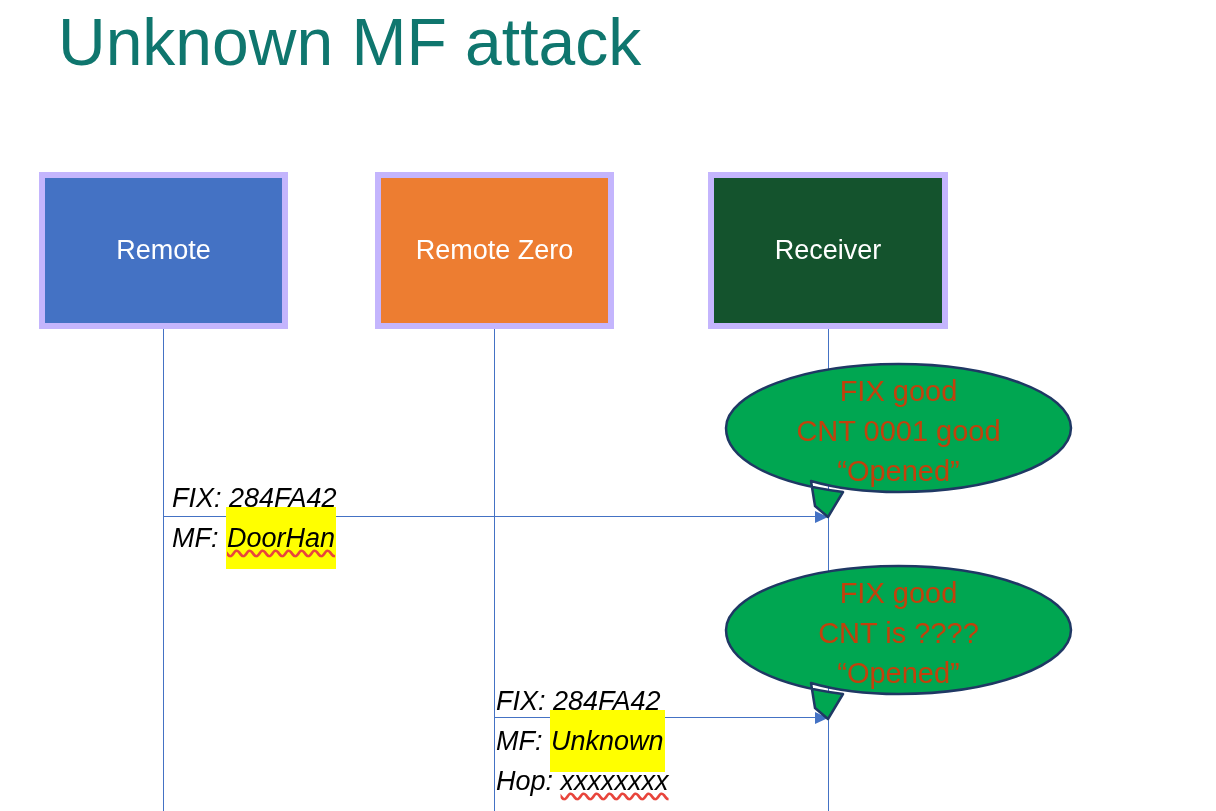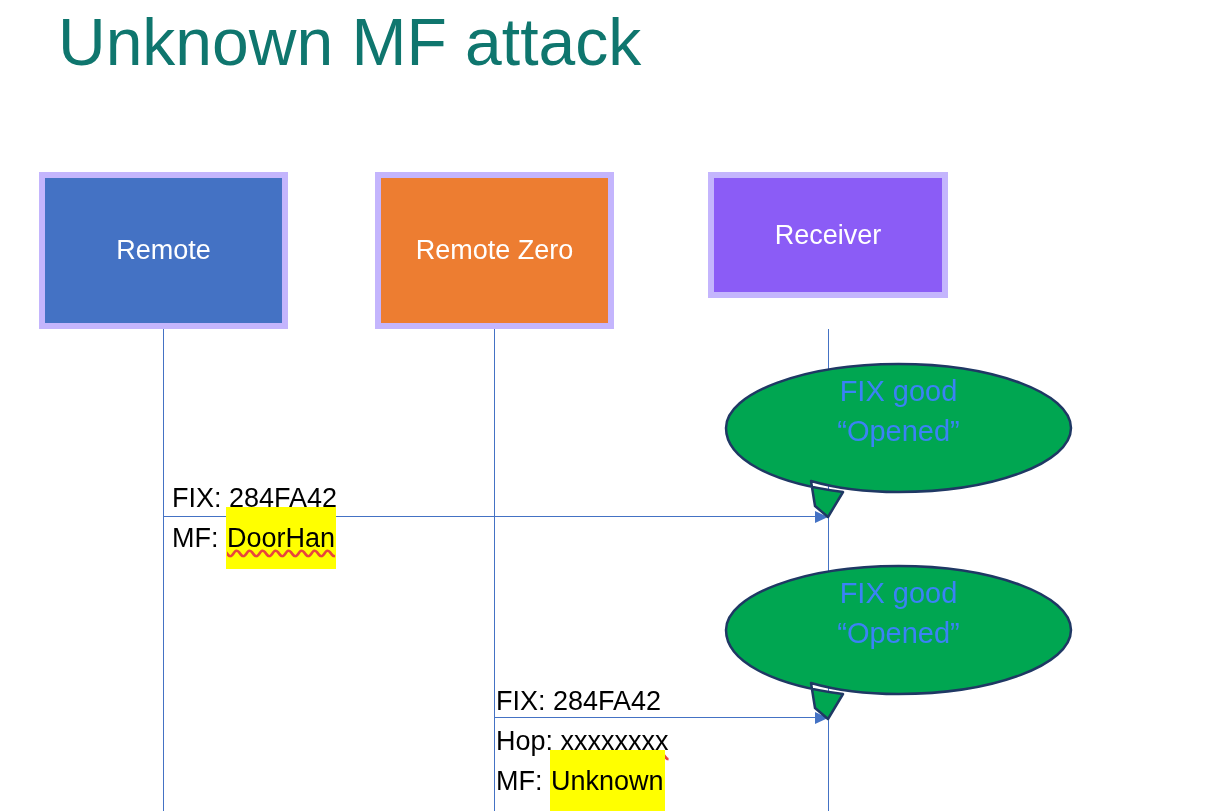--- a/index.html
+++ b/index.html
@@ -47,21 +47,21 @@
     border: 6px solid #c4b5fd;
     display: flex;
     align-items: center;
     justify-content: center;
     color: #ffffff;
     font-size: 27px;
     font-weight: 400;
   }
   .actor-remote  { left: 39px;  top: 172px; width: 249px; height: 157px; background: #4472C4; }
   .actor-flipper { left: 375px; top: 172px; width: 239px; height: 157px; background: #ED7D31; }
-  .actor-receiver{ left: 708px; top: 172px; width: 240px; height: 126px; background: #8b5cf6; }
+  .actor-receiver{ left: 708px; top: 172px; width: 240px; height: 157px; background: #14532d; }
 
   
   .msg-arrow {
     position: absolute;
     height: 14px;
     pointer-events: none;
   }
   .msg-arrow .shaft {
     position: absolute;
     left: 0;
@@ -79,20 +79,21 @@
     border-left: 13px solid #4472C4;
   }
 
   
   .msg-text {
     position: absolute;
     font-size: 27px;
     color: #000000;
     line-height: 40px;
     white-space: nowrap;
+    font-style: italic;
   }
   .msg-text .line { display: block; }
   .hl {
     background: #FFFF00;
     padding: 16px 1px;
   }
   .sp {
     
     text-decoration: underline wavy #E8453C;
     text-decoration-skip-ink: none;
@@ -103,21 +104,21 @@
   .callout {
     position: absolute;
   }
   .callout svg { display: block; overflow: visible; }
   .callout-text {
     position: absolute;
     left: 0;
     top: 0;
     width: 347px;
     text-align: center;
-    color: #3b82f6;
+    color: #c2410c;
     font-size: 29px;
     line-height: 40px;
     pointer-events: none;
   }
   .callout-text .line { display: block; }
 </style>
 </head>
 <body>
 
 <div class="slide">
@@ -148,53 +149,55 @@
     <span class="line"><span>MF: </span><span class="hl sp">DoorHan</span></span>
   </div>
 
   <div class="msg-arrow" style="left:494px; top:711px; width:334px;">
     <div class="shaft" style="width:322px;"></div>
     <div class="head" style="left:321px;"></div>
   </div>
 
   <div class="msg-text" style="left:496px; top:681px;">
     <span class="line"><span>FIX: </span><span>284FA42</span></span>
+    <span class="line"><span>MF: </span><span class="hl">Unknown</span></span>
     <span class="line"><span>Hop: </span><span class="sp">xxxxxxxx</span></span>
-    <span class="line"><span>MF: </span><span class="hl">Unknown</span></span>
   </div>
 
   <div class="callout" style="left:725px; top:363px; width:347px; height:156px;">
     <svg width="347" height="156" viewBox="0 0 347 156">
       <path d="M 173.5 1
                C 268 1, 346 30, 346 65
                C 346 100, 268 129, 173.5 129
                C 140 129, 110 125, 86 118
                L 90 143
                L 103 154
                L 118 129
                C 47 120, 1 96, 1 65
                C 1 30, 79 1, 173.5 1 Z" fill="#00A651" stroke="#1F3864" stroke-width="2.5" stroke-linejoin="round"></path>
     </svg>
     <div class="callout-text" style="top:8px;">
       <span class="line">FIX good</span>
+      <span class="line">CNT 0001 good</span>
       <span class="line">“Opened”</span>
     </div>
   </div>
 
   <div class="callout" style="left:725px; top:565px; width:347px; height:156px;">
     <svg width="347" height="156" viewBox="0 0 347 156">
       <path d="M 173.5 1
                C 268 1, 346 30, 346 65
                C 346 100, 268 129, 173.5 129
                C 140 129, 110 125, 86 118
                L 90 143
                L 103 154
                L 118 129
                C 47 120, 1 96, 1 65
                C 1 30, 79 1, 173.5 1 Z" fill="#00A651" stroke="#1F3864" stroke-width="2.5" stroke-linejoin="round"></path>
     </svg>
     <div class="callout-text" style="top:8px;">
       <span class="line">FIX good</span>
+      <span class="line">CNT is ????</span>
       <span class="line">“Opened”</span>
     </div>
   </div>
 
 </div>
 
 </body></html>

